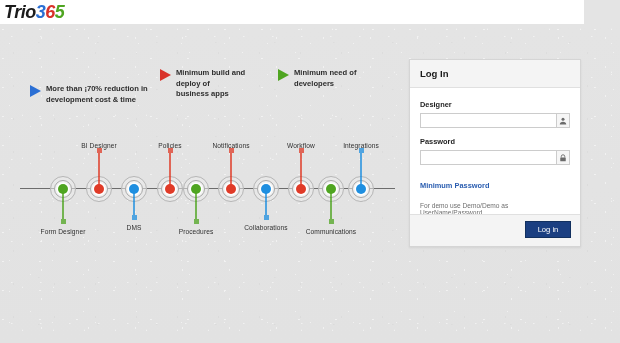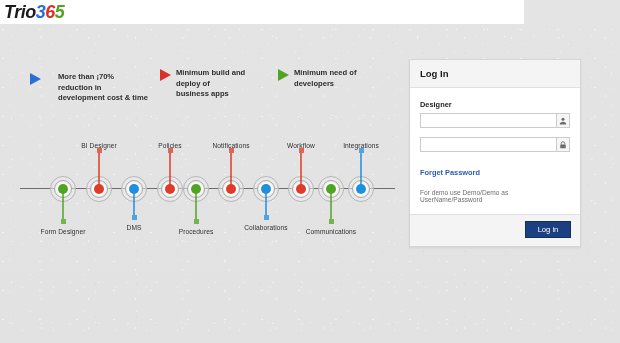--- a/index.html
+++ b/index.html
@@ -4,21 +4,21 @@
 <style>
   html,body{margin:0;padding:0;}
   body{
     width:620px;height:343px;overflow:hidden;
     font-family:"Liberation Sans","DejaVu Sans",sans-serif;
     background:#e4e4e4;
     position:relative;
   }
   
   #top-header{
-    position:absolute;left:0;top:0;width:524px;height:24px;
+    position:absolute;left:0;top:0;width:584px;height:24px;
     background:#ffffff;
     box-shadow:0 1px 0 rgba(0,0,0,.05);
   }
   #brand{
     position:absolute;left:4px;top:2px;
     font-family:"Liberation Sans","DejaVu Sans",sans-serif;
     font-style:italic;font-weight:bold;font-size:18px;
     letter-spacing:-0.5px;line-height:20px;white-space:nowrap;
   }
   #brand .b-trio{color:#1b1b1b;}
@@ -49,21 +49,21 @@
     width:0;height:0;flex:0 0 auto;margin-top:1px;margin-right:5px;
     border-top:6px solid transparent;border-bottom:6px solid transparent;
     border-left:11px solid #2b6fd4;
   }
   .bullet.b-red .arrow{border-left-color:#d9322a;}
   .bullet.b-green .arrow{border-left-color:#4fa521;}
   .bullet .btext{
     font-size:7.6px;font-weight:bold;color:#2e2e2e;line-height:10.5px;
     white-space:pre-line;letter-spacing:0px;
   }
-  #bullet-0{left:30px;top:4px;width:120px;gap:12px;}
+  #bullet-0{left:30px;top:16px;width:120px;}
   #bullet-1{left:160px;top:0;width:110px;}
   #bullet-2{left:278px;top:0;width:120px;}
 
   
   #timeline{position:absolute;left:0;top:120px;width:400px;height:125px;}
   #axis{
     position:absolute;left:20px;top:68px;width:375px;height:1px;
     background:#6c6c6c;
   }
   .node{position:absolute;top:56px;width:26px;height:26px;margin-left:-13px;}
@@ -271,29 +271,30 @@
     <div class="input-group">
       <input type="text" value="" placeholder="" style="">
       <span class="input-addon">
         <svg width="8" height="8" viewBox="0 0 16 16">
             <circle cx="8" cy="4.5" r="3" fill="#6b6b6b"></circle>
             <path d="M1.5 15c0-3.6 2.9-5.5 6.5-5.5s6.5 1.9 6.5 5.5z" fill="#6b6b6b"></path>
           </svg>
       </span>
     </div>
 
+    <label class="field-label">Password</label>
     <div class="input-group">
       <input type="password" value="" placeholder="" style="">
       <span class="input-addon">
         <svg width="8" height="8" viewBox="0 0 16 16">
             <path d="M4.5 7V5a3.5 3.5 0 017 0v2" fill="none" stroke="#6b6b6b" stroke-width="1.8"></path>
             <rect x="2.5" y="7" width="11" height="7.5" rx="1" fill="#6b6b6b"></rect>
           </svg>
       </span>
     </div>
 
-    <a href="#" id="forget-link">Forget Password</a>
+    <a href="#" id="forget-link">Minimum Password</a>
     <div id="demo-hint">For demo use Demo/Demo as UserName/Password</div>
   </div>
   <div id="login-footer">
     <button id="login-button">Log in</button>
   </div>
 </div>
 
 </body></html>

